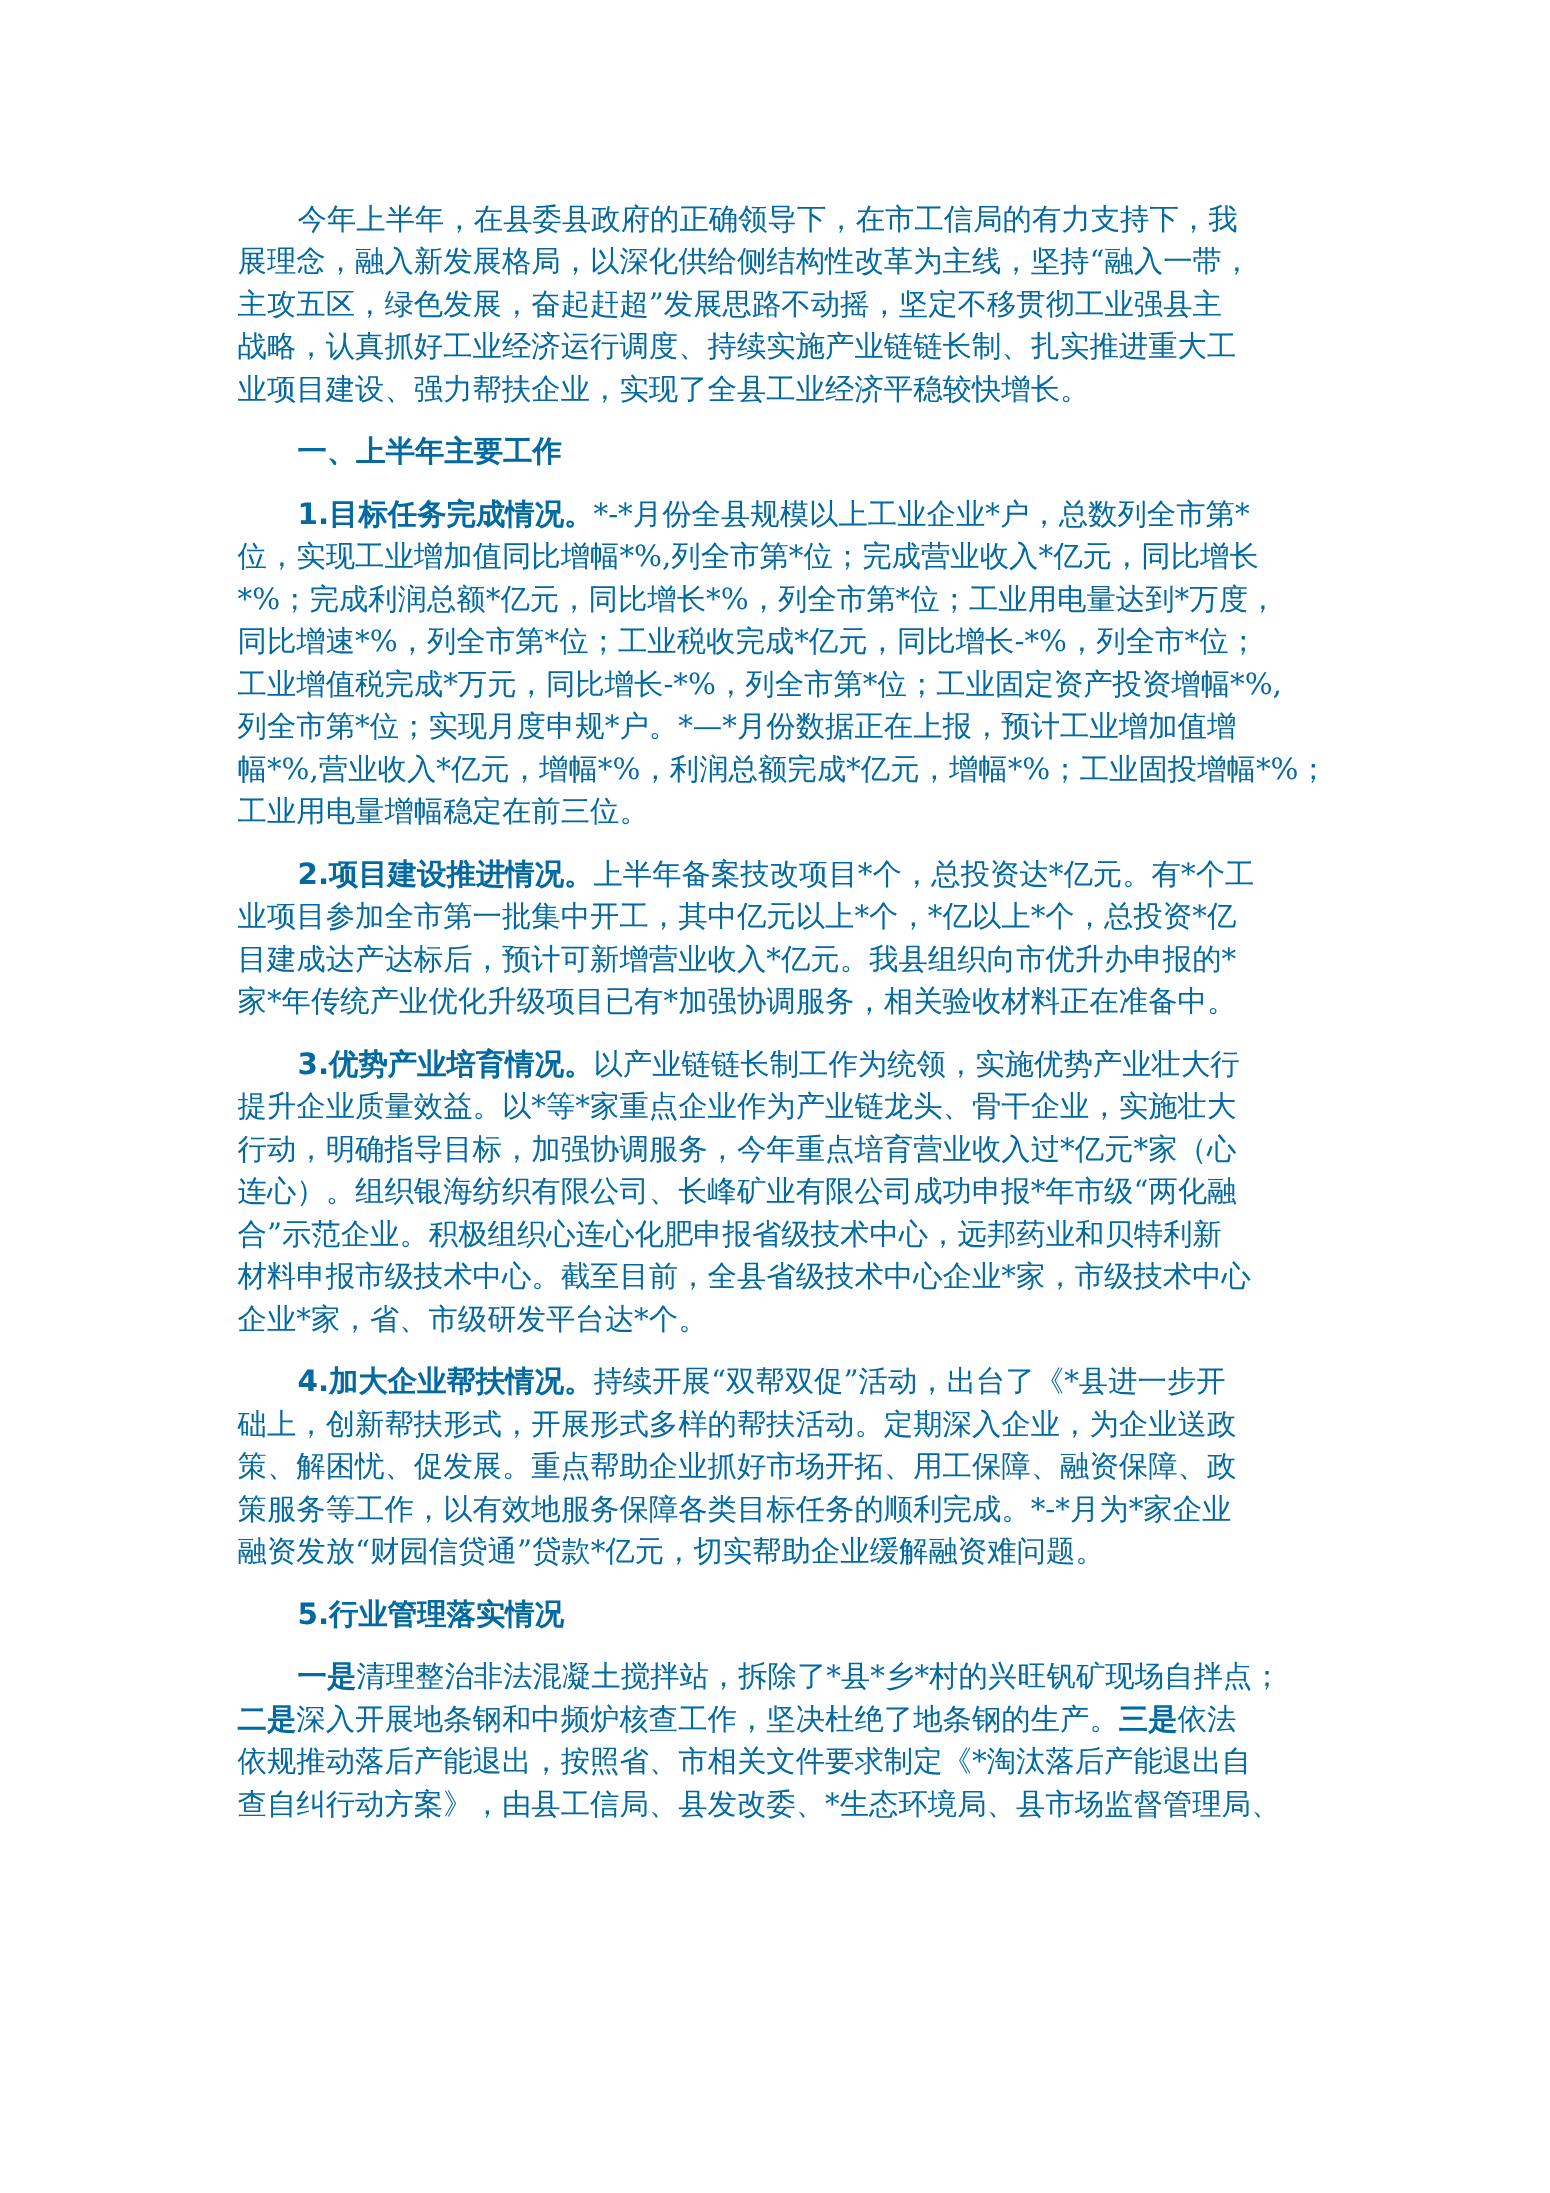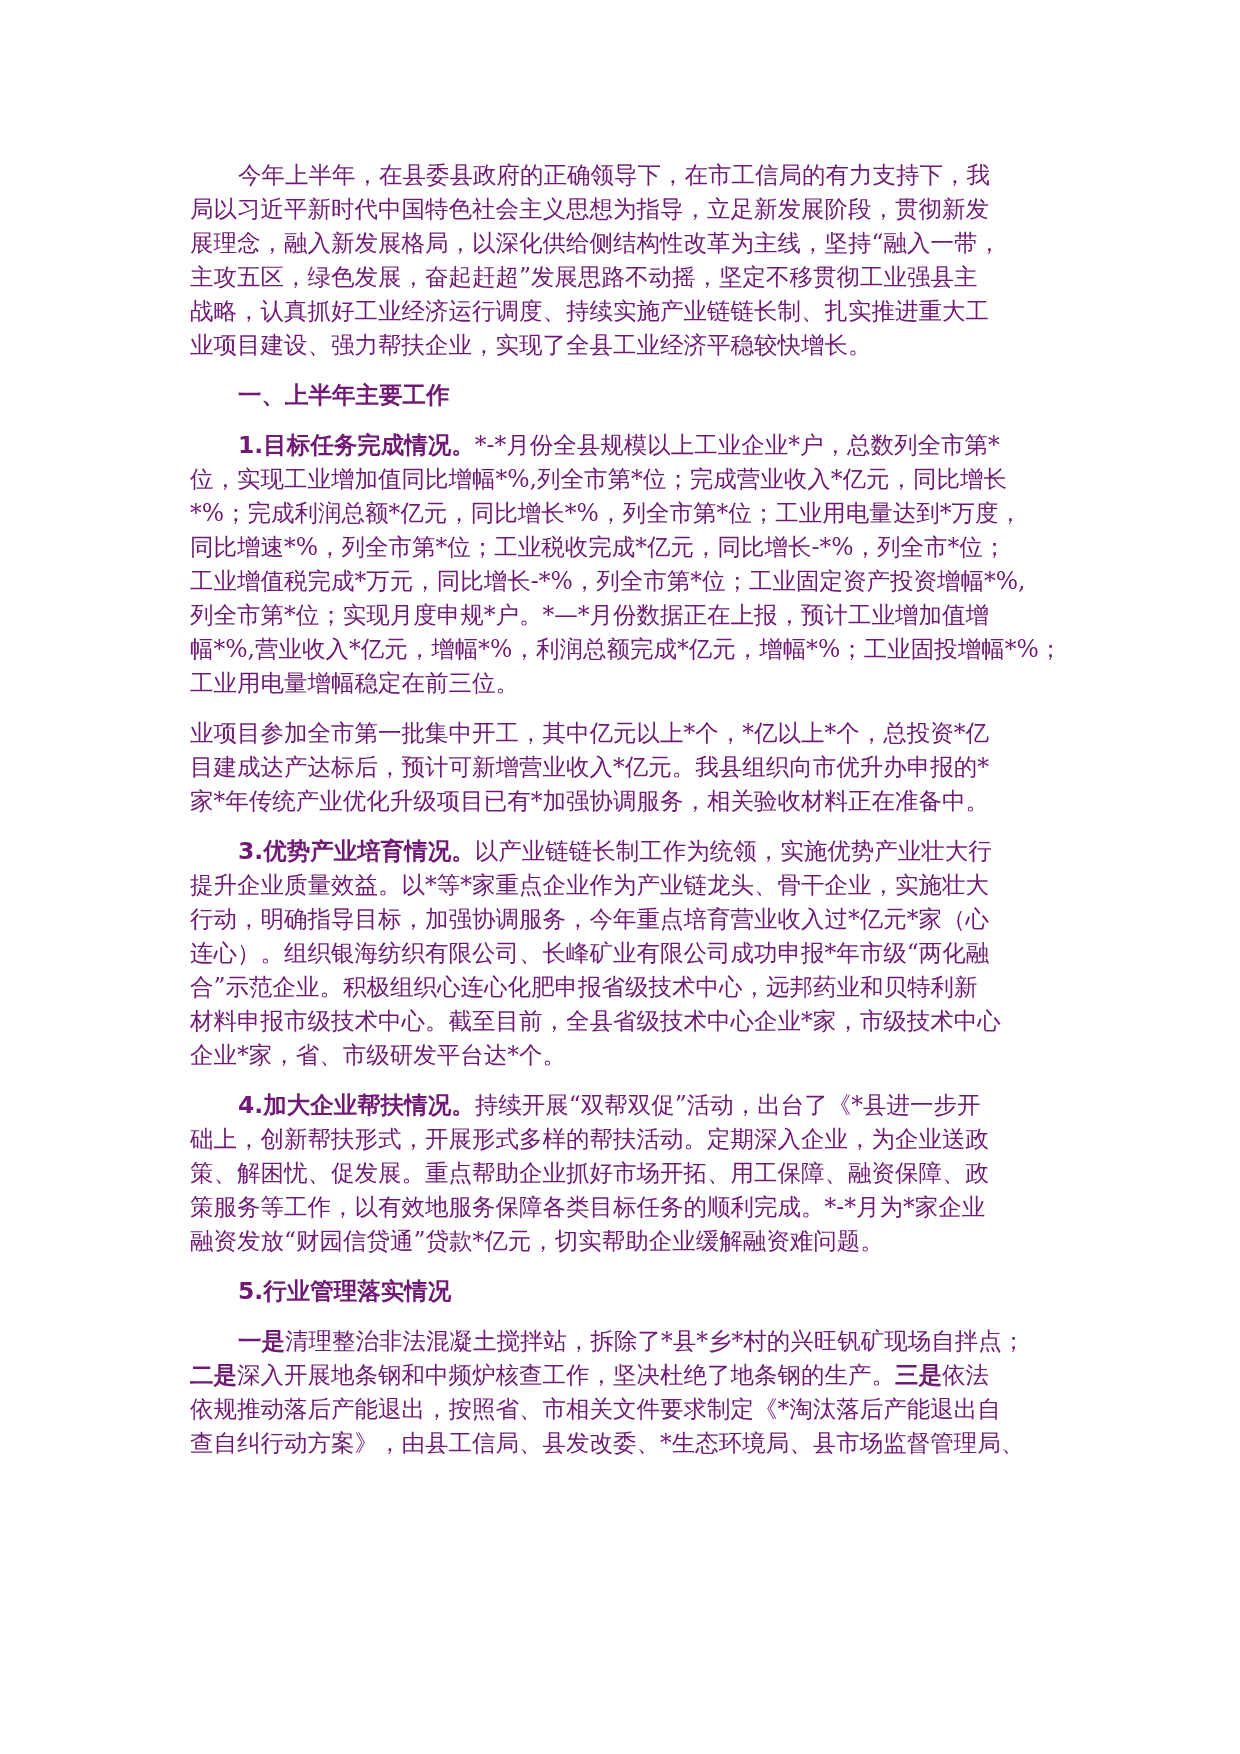--- a/index.html
+++ b/index.html
@@ -1,56 +1,56 @@
 <!DOCTYPE html>
 <html><head>
 <meta charset="utf-8">
 <style>
   html, body { margin: 0; padding: 0; background: #ffffff; }
   body { width: 1240px; height: 1754px; position: relative; overflow: hidden; }
   .page {
     position: absolute; left: 190px; top: 158px; width: 860px;
     font-family: "DejaVu Serif", "Liberation Serif", serif;
-    color: #701a75; font-size: 23.5px; line-height: 34px;
+    color: #0369a1; font-size: 23.5px; line-height: 34px;
   }
   .para { margin: 0 0 16px 0; }
   .line { display: block; white-space: nowrap; }
   .indent { padding-left: 48px; }
   .bold { font-weight: bold; font-family: "DejaVu Sans", "Liberation Sans", sans-serif; }
   .heading { margin: 10px 0 16px 0; padding-left: 48px; font-weight: bold;
              font-family: "DejaVu Sans", "Liberation Sans", sans-serif; }
 </style>
 </head>
 <body>
 
 <div class="page">
 
   <p class="para">
     <span class="line indent">今年上半年，在县委县政府的正确领导下，在市工信局的有力支持下，我</span>
-    <span class="line">局以习近平新时代中国特色社会主义思想为指导，立足新发展阶段，贯彻新发</span>
     <span class="line">展理念，融入新发展格局，以深化供给侧结构性改革为主线，坚持“融入一带，</span>
     <span class="line">主攻五区，绿色发展，奋起赶超”发展思路不动摇，坚定不移贯彻工业强县主</span>
     <span class="line">战略，认真抓好工业经济运行调度、持续实施产业链链长制、扎实推进重大工</span>
     <span class="line">业项目建设、强力帮扶企业，实现了全县工业经济平稳较快增长。</span>
   </p>
 
   <div class="heading">一、上半年主要工作</div>
 
   <p class="para">
     <span class="line indent"><span class="bold">1.目标任务完成情况。</span><span>*-*月份全县规模以上工业企业*户，总数列全市第*</span></span>
     <span class="line">位，实现工业增加值同比增幅*%,列全市第*位；完成营业收入*亿元，同比增长</span>
     <span class="line">*%；完成利润总额*亿元，同比增长*%，列全市第*位；工业用电量达到*万度，</span>
     <span class="line">同比增速*%，列全市第*位；工业税收完成*亿元，同比增长-*%，列全市*位；</span>
     <span class="line">工业增值税完成*万元，同比增长-*%，列全市第*位；工业固定资产投资增幅*%,</span>
     <span class="line">列全市第*位；实现月度申规*户。*—*月份数据正在上报，预计工业增加值增</span>
     <span class="line">幅*%,营业收入*亿元，增幅*%，利润总额完成*亿元，增幅*%；工业固投增幅*%；</span>
     <span class="line">工业用电量增幅稳定在前三位。</span>
   </p>
 
   <p class="para">
+    <span class="line indent"><span class="bold">2.项目建设推进情况。</span><span>上半年备案技改项目*个，总投资达*亿元。有*个工</span></span>
     <span class="line">业项目参加全市第一批集中开工，其中亿元以上*个，*亿以上*个，总投资*亿</span>
     <span class="line">目建成达产达标后，预计可新增营业收入*亿元。我县组织向市优升办申报的*</span>
     <span class="line">家*年传统产业优化升级项目已有*加强协调服务，相关验收材料正在准备中。</span>
   </p>
 
   <p class="para">
     <span class="line indent"><span class="bold">3.优势产业培育情况。</span><span>以产业链链长制工作为统领，实施优势产业壮大行</span></span>
     <span class="line">提升企业质量效益。以*等*家重点企业作为产业链龙头、骨干企业，实施壮大</span>
     <span class="line">行动，明确指导目标，加强协调服务，今年重点培育营业收入过*亿元*家（心</span>
     <span class="line">连心）。组织银海纺织有限公司、长峰矿业有限公司成功申报*年市级“两化融</span>

